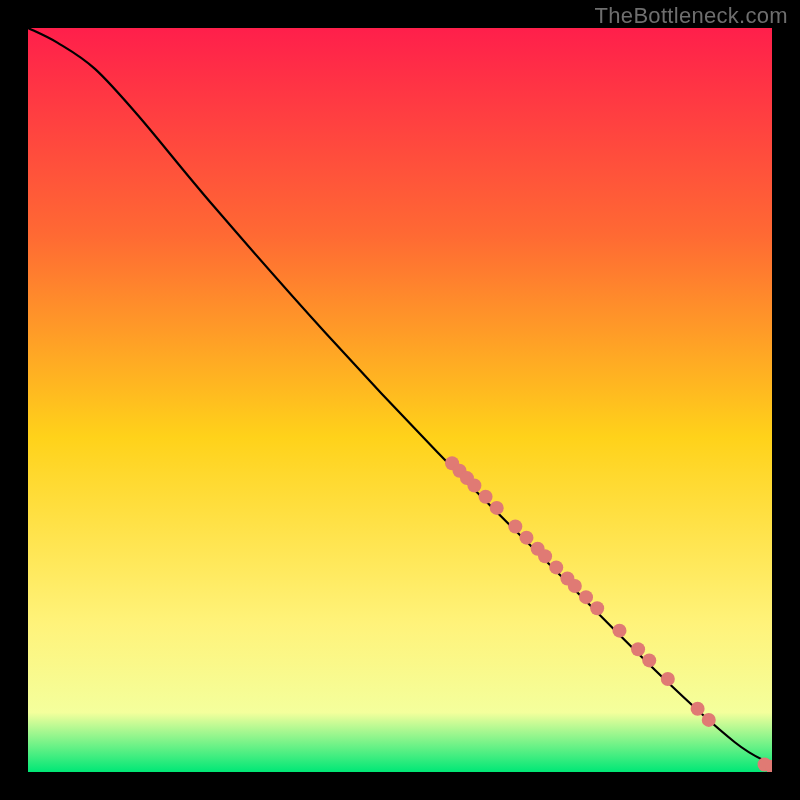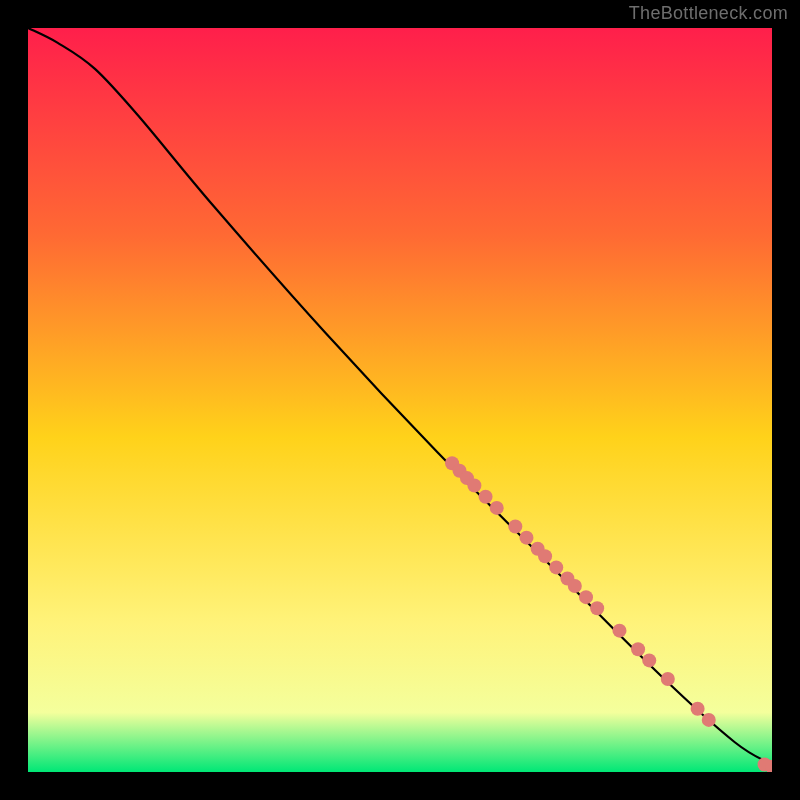--- a/index.html
+++ b/index.html
@@ -17,21 +17,21 @@
     top: 0;
     width: 800px;
     height: 800px;
     background: #000;
   }
   .watermark {
     position: absolute;
     top: 3px;
     right: 12px;
     color: #6e6e6e;
-    font-size: 18px;
+    font-size: 22px;
     font-weight: 500;
     letter-spacing: 0.3px;
   }
   .plot {
     position: absolute;
     left: 28px;
     top: 28px;
     width: 744px;
     height: 744px;
   }

